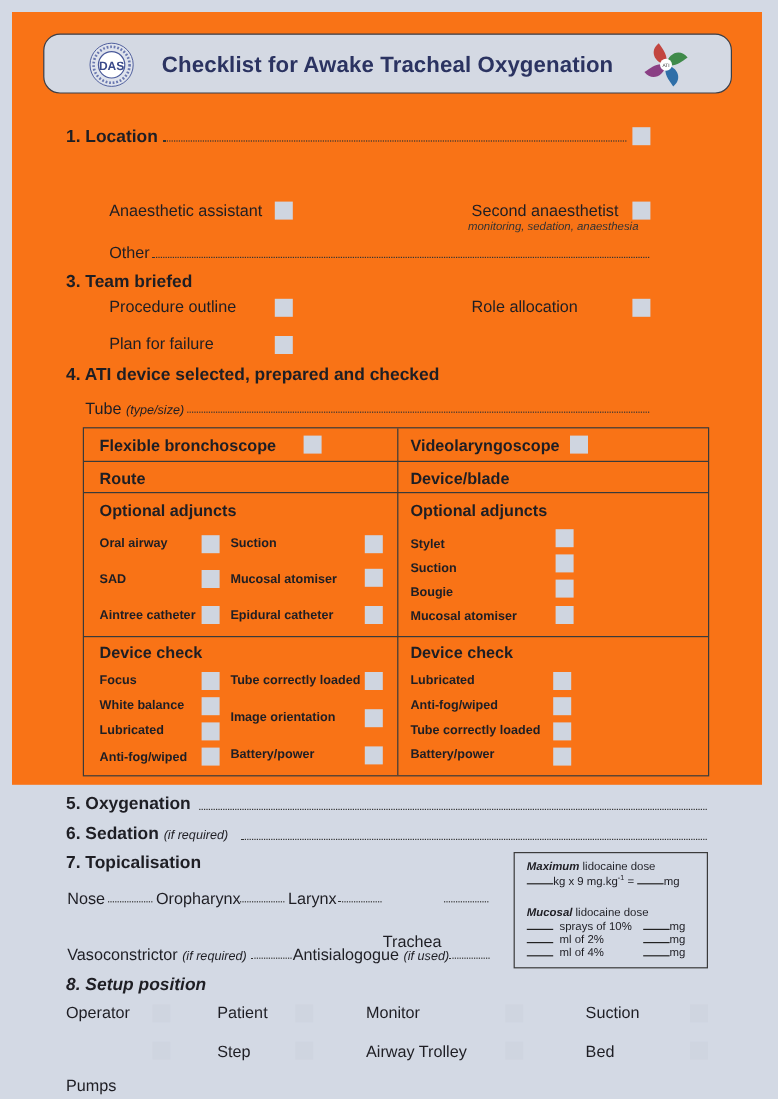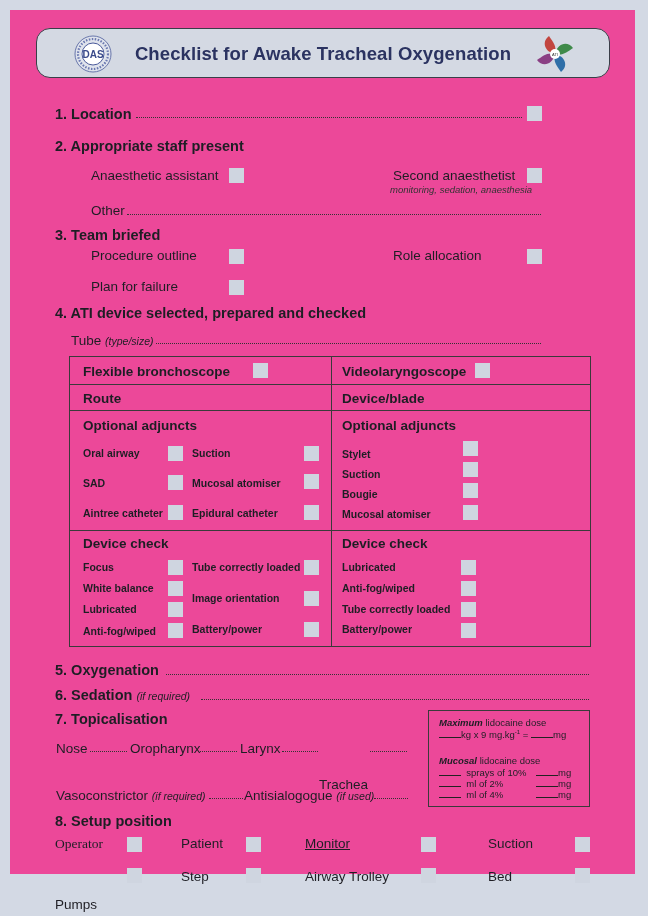--- a/index.html
+++ b/index.html
@@ -6,22 +6,22 @@
   html, body { width: 648px; height: 916px; }
   body {
     background: #d3d9e4;
     font-family: "Liberation Sans", sans-serif;
     color: #1e1e24;
     position: relative;
     overflow: hidden;
   }
   .sheet {
     position: absolute;
-    left: 10px; top: 10px; width: 625px; height: 864px;
-    background: #ec4899;
+    left: 10px; top: 10px; width: 625px; height: 644px;
+    background: #f97316;
   }
 
   
   .banner {
     position: absolute;
     left: 26px; top: 18px; width: 574px; height: 50px;
     background: #d4d9e3;
     border: 1.5px solid #3a3e48;
     border-radius: 14px;
   }
@@ -102,21 +102,20 @@
       <path d="M22 22 C20 32 10 36 4 28 C10 24 14 20 22 22Z" fill="#8a3f84"></path>
       <circle cx="22" cy="22" r="5" fill="#ffffff"></circle>
       <text x="22" y="24" text-anchor="middle" font-family="Liberation Sans, sans-serif" font-size="4" fill="#333">ATI</text>
     </svg>
   </div>
 
   <div class="h" style="left:45px; top:96px;">1.  Location</div>
   <div class="dots" style="left:126px; top:107px; width:386px;"></div>
   <div class="cb" style="left:517px; top:96px;"></div>
 
-  <div class="h" style="left:45px; top:128px;">2.  Appropriate staff present</div>
   <div class="t" style="left:81px; top:158px;">Anaesthetic assistant</div>
   <div class="cb" style="left:219px; top:158px;"></div>
   <div class="t" style="left:383px; top:158px;">Second anaesthetist</div>
   <div class="cb" style="left:517px; top:158px;"></div>
   <div class="sm-it" style="left:380px; top:174px;">monitoring, sedation, anaesthesia</div>
   <div class="t" style="left:81px; top:193px;">Other</div>
   <div class="dots" style="left:117px; top:204px; width:414px;"></div>
 
   <div class="h" style="left:45px; top:217px;">3.  Team briefed</div>
   <div class="t" style="left:81px; top:238px;">Procedure outline</div>
@@ -253,27 +252,27 @@
       <span class="blank"></span><span>mg</span>
     </div>
     <div class="lt" style="left:10px; top:78px;">
       <span class="blank"></span>&nbsp;&nbsp;<span>ml of 4%</span>
     </div>
     <div class="lt" style="left:107px; top:78px;">
       <span class="blank"></span><span>mg</span>
     </div>
   </div>
 
-  <div class="h" style="left:45px; top:803px;">8.  Setup position</div>
-
-  <div class="t" style="left:45px; top:826px;font-family:Liberation Serif, serif;">Operator</div>
+  <div class="h" style="left:45px; top:803px;font-style:italic;">8.  Setup position</div>
+
+  <div class="t" style="left:45px; top:826px;">Operator</div>
   <div class="cb" style="left:117px; top:827px;"></div>
   <div class="t" style="left:171px; top:826px;">Patient</div>
   <div class="cb" style="left:236px; top:827px;"></div>
-  <div class="t" style="left:295px; top:826px;text-decoration:underline;">Monitor</div>
+  <div class="t" style="left:295px; top:826px;">Monitor</div>
   <div class="cb" style="left:411px; top:827px;"></div>
   <div class="t" style="left:478px; top:826px;">Suction</div>
   <div class="cb" style="left:565px; top:827px;"></div>
 
   <div class="t" style="left:45px; top:859px;margin-top:28px;">Pumps</div>
   <div class="cb" style="left:117px; top:858px;"></div>
   <div class="t" style="left:171px; top:859px;">Step</div>
   <div class="cb" style="left:236px; top:858px;"></div>
   <div class="t" style="left:295px; top:859px;">Airway Trolley</div>
   <div class="cb" style="left:411px; top:858px;"></div>

